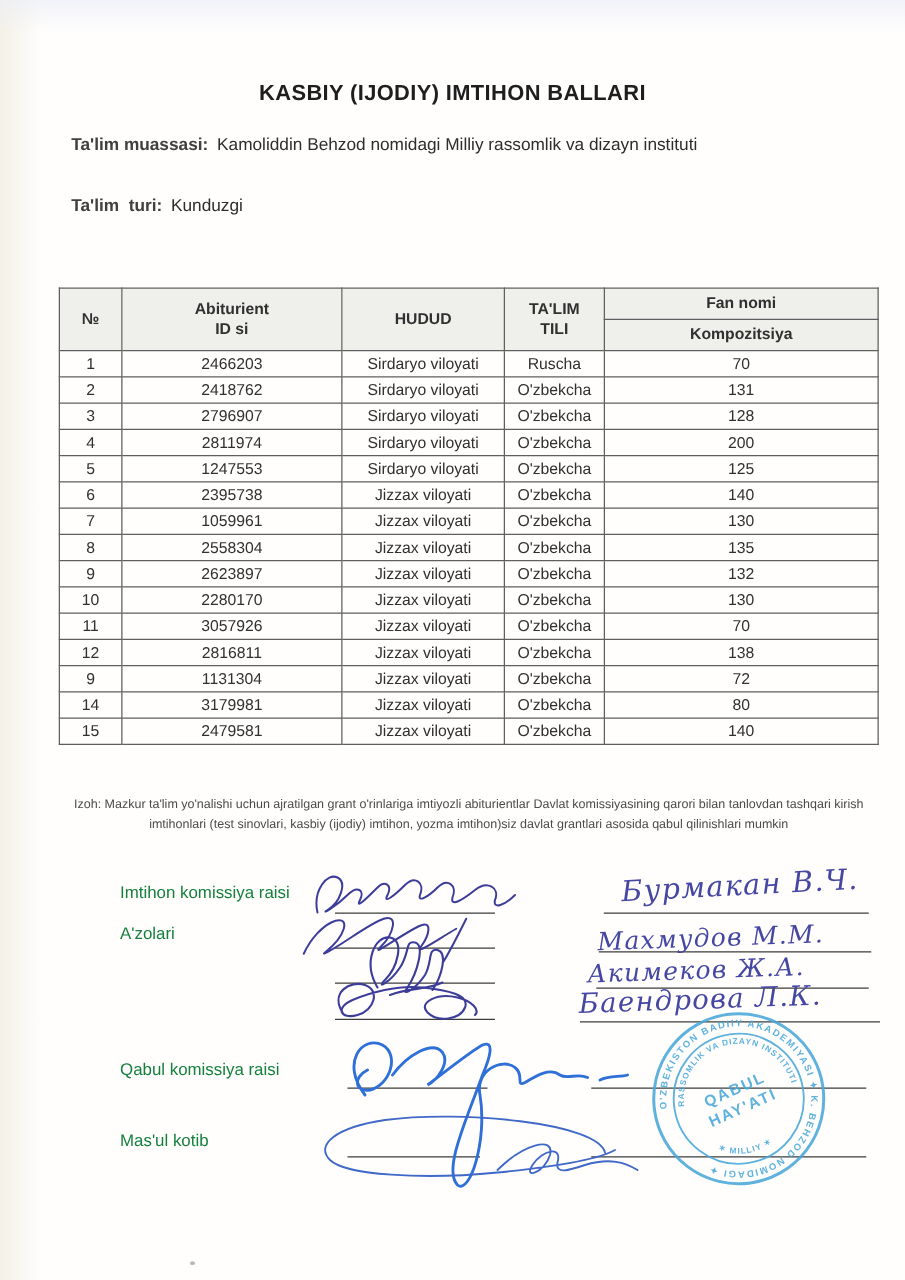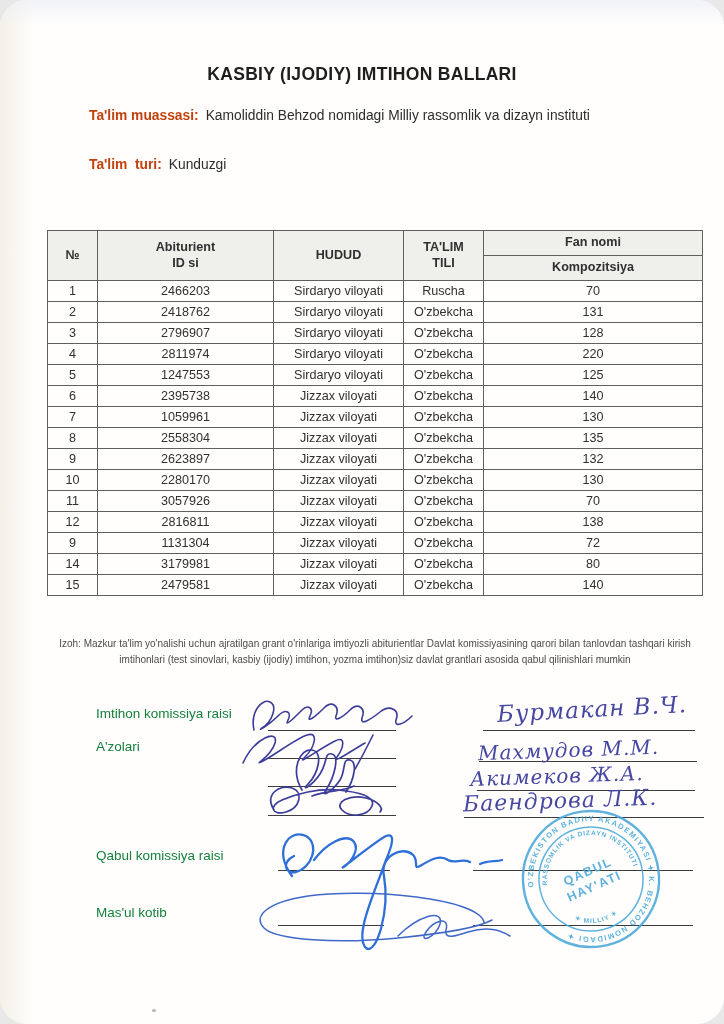--- a/index.html
+++ b/index.html
@@ -1,31 +1,31 @@
 <!DOCTYPE html>
 <html><head>
 <meta charset="utf-8">
 <style>
   html,body{margin:0;padding:0;background:#e8e8e8;}
   .page{
     position:relative;width:724px;height:1024px;margin:0 auto;
     background:#fffefd;overflow:hidden;
-    font-family:"Liberation Sans",sans-serif;color:#2c2c2c;border-radius:27px;
+    font-family:"Liberation Sans",sans-serif;color:#2c2c2c;
   }
   .page::before{content:"";position:absolute;left:0;top:0;width:34px;height:100%;
     background:linear-gradient(90deg,rgba(240,236,224,.75),rgba(255,255,255,0));pointer-events:none;}
   .page::after{content:"";position:absolute;left:0;top:0;width:100%;height:26px;
     background:linear-gradient(180deg,rgba(236,238,246,.7),rgba(255,255,255,0));pointer-events:none;}
 
   .doc-title{
     position:absolute;top:64px;left:0;width:100%;text-align:center;
     font-size:17.5px;font-weight:bold;letter-spacing:.3px;color:#1e1e1e;
   }
   .info-line{position:absolute;left:57px;font-size:13.8px;white-space:pre;}
-  .info-line b{color:#c2410c;margin-left:32px;}
+  .info-line b{color:#404040;}
   .info-line .val{margin-left:7px;color:#2d2d2d;}
   #line-muassasi{top:108px}
   #line-turi{top:157px}
   #line-yonalishi{top:199px}
 
   table.scores{
     position:absolute;left:47px;top:230px;width:655px;
     border-collapse:collapse;table-layout:fixed;
     font-size:12.6px;color:#303030;
   }
@@ -129,21 +129,21 @@
           <td>2796907</td>
           <td>Sirdaryo viloyati</td>
           <td>O'zbekcha</td>
           <td>128</td>
         </tr>
         <tr>
           <td>4</td>
           <td>2811974</td>
           <td>Sirdaryo viloyati</td>
           <td>O'zbekcha</td>
-          <td>220</td>
+          <td>200</td>
         </tr>
         <tr>
           <td>5</td>
           <td>1247553</td>
           <td>Sirdaryo viloyati</td>
           <td>O'zbekcha</td>
           <td>125</td>
         </tr>
         <tr>
           <td>6</td>

